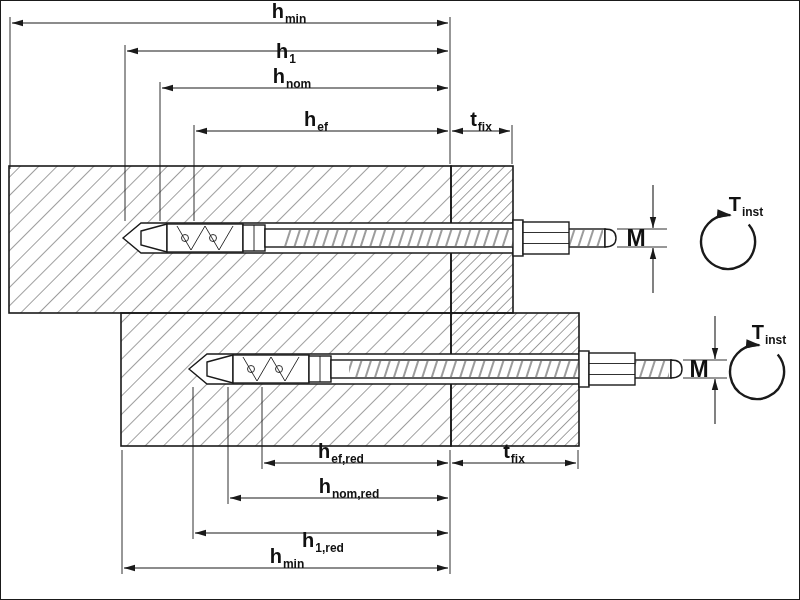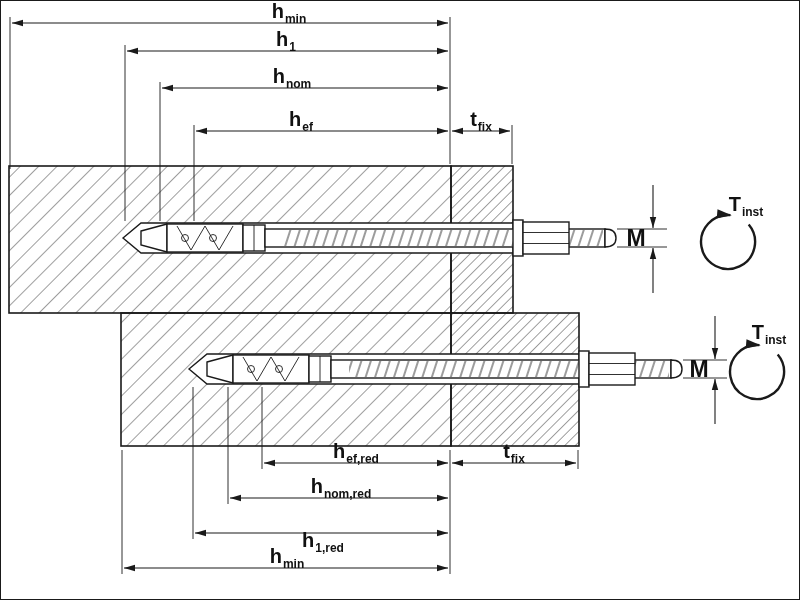--- a/index.html
+++ b/index.html
@@ -153,44 +153,44 @@
       <line x1="714" y1="423" x2="714" y2="378" class="dim" marker-end="url(#arr)"></line>
     </g>
 
     <path d="M776.7,353.6 A27,27 0 1 1 758.4,344.1" class="torq" marker-end="url(#arrT)"></path>
   </g>
 </svg>
 
 <div class="dlabel" style="left:288px;top:-2px">
   <span>h</span><span class="sub">min</span>
 </div>
-<div class="dlabel" style="left:285px;top:26px">
+<div class="dlabel" style="left:285px;top:38px">
   <span>h</span><span class="sub">1</span>
 </div>
 <div class="dlabel" style="left:291px;top:63px">
   <span>h</span><span class="sub">nom</span>
 </div>
-<div class="dlabel" style="left:300px;top:106px">
+<div class="dlabel" style="left:315px;top:106px">
   <span>h</span><span class="sub">ef</span>
 </div>
 <div class="dlabel" style="left:480px;top:106px">
   <span>t</span><span class="sub">fix</span>
 </div>
 <div class="dlabel big" style="left:635px;top:225px">M</div>
 <div class="dlabel" style="left:745px;top:191px">
   <span>T</span><span class="sub">inst</span>
 </div>
 
-<div class="dlabel" style="left:355px;top:438px">
+<div class="dlabel" style="left:340px;top:438px">
   <span>h</span><span class="sub">ef,red</span>
 </div>
 <div class="dlabel" style="left:513px;top:438px">
   <span>t</span><span class="sub">fix</span>
 </div>
-<div class="dlabel" style="left:340px;top:473px">
+<div class="dlabel" style="left:348px;top:473px">
   <span>h</span><span class="sub">nom,red</span>
 </div>
 <div class="dlabel" style="left:322px;top:527px">
   <span>h</span><span class="sub">1,red</span>
 </div>
 <div class="dlabel" style="left:286px;top:543px">
   <span>h</span><span class="sub">min</span>
 </div>
 <div class="dlabel big" style="left:698px;top:356px">M</div>
 <div class="dlabel" style="left:768px;top:319px">

